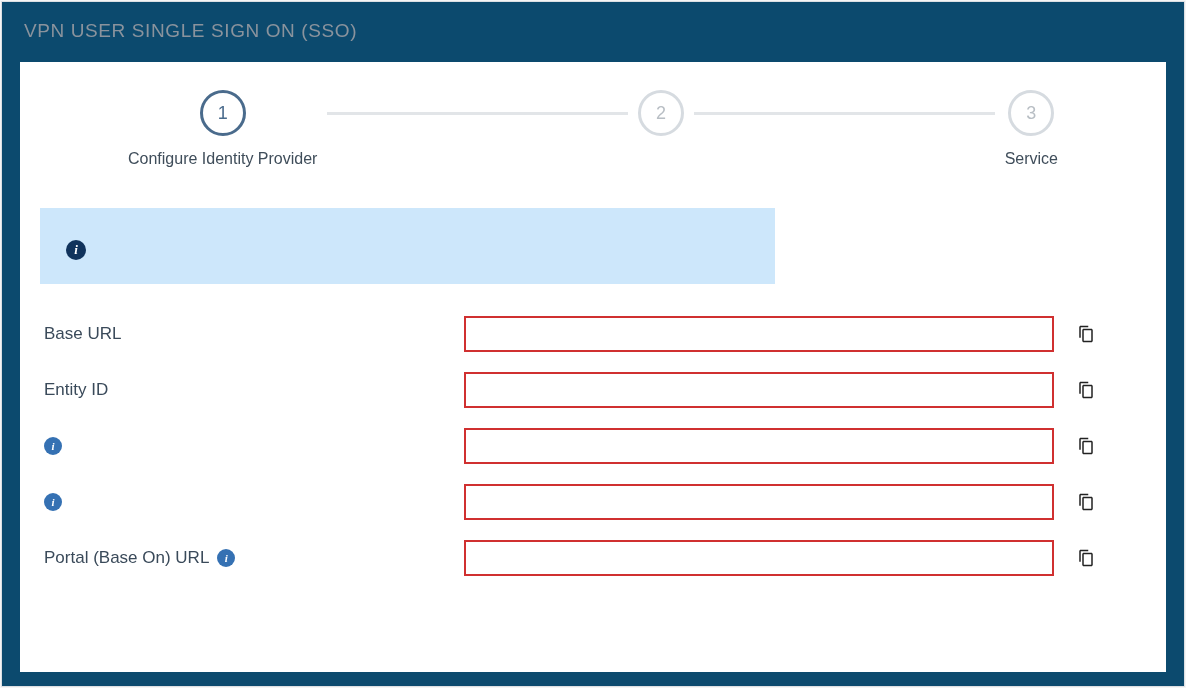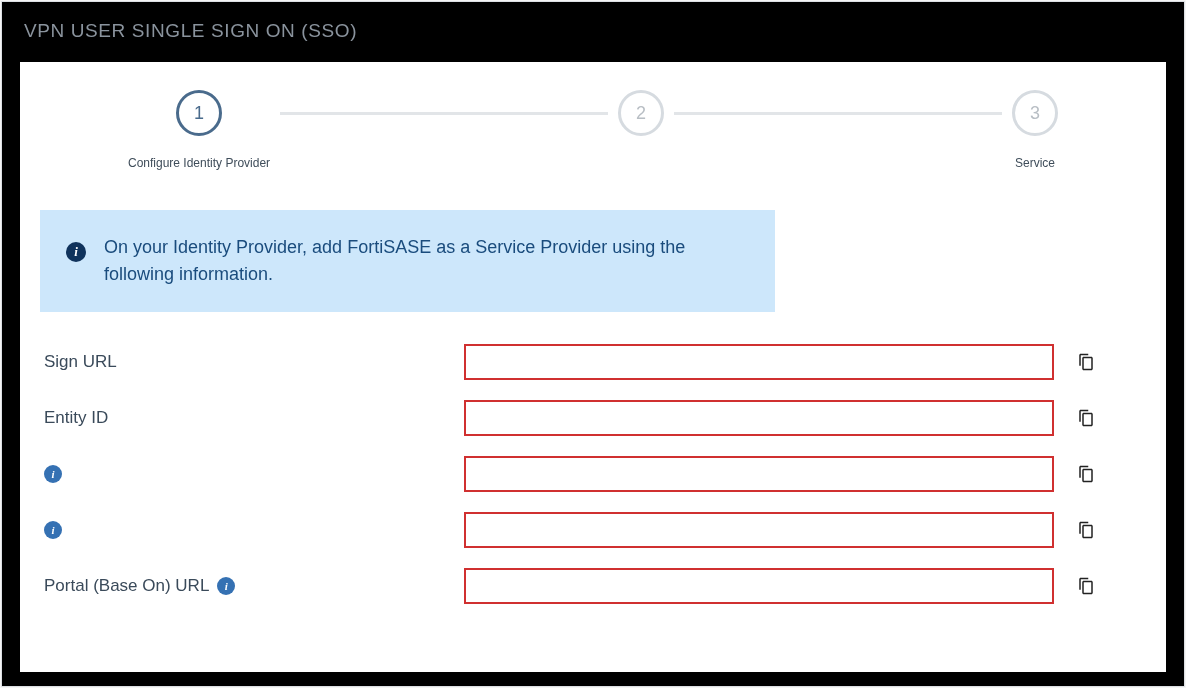--- a/index.html
+++ b/index.html
@@ -7,21 +7,21 @@
     font-family: "Segoe UI", "Helvetica Neue", Arial, sans-serif;
     background: #f5f5f5;
     width: 1186px;
     height: 688px;
     overflow: hidden;
     color: #3a4a5a;
   }
 
   .outer-panel {
     border: 1px solid #dcdfe3;
-    background: #000000;
+    background: #0c4a6e;
     margin: 1px;
     height: 686px;
   }
 
   .panel-title {
     padding: 18px 22px 10px 22px;
     font-size: 19px;
     letter-spacing: 0.6px;
     color: #8a939d;
     font-weight: 400;
@@ -61,22 +61,22 @@
     justify-content: center;
     font-size: 18px;
     font-weight: 400;
     background: #fff;
   }
   .step.active .step-circle {
     border-color: #4a6b8c;
     color: #4a6b8c;
   }
   .step-label {
-    margin-top: 20px;
-    font-size: 12px;
+    margin-top: 14px;
+    font-size: 16px;
     font-weight: 300;
     color: #3f4d5a;
     white-space: nowrap;
   }
   .step-connector {
     flex: 1 1 auto;
     height: 3px;
     background: #e2e5e8;
     margin: 22px 10px 0 10px;
     min-width: 40px;
@@ -187,27 +187,26 @@
       </div>
       <div class="step-connector"></div>
       <div class="step">
         <div class="step-circle">3</div>
         <div class="step-label">Service</div>
       </div>
     </div>
 
     <div class="info-alert">
       <div class="info-icon">i</div>
-      <div class="info-text">On your Identity Provider, add FortiSASE as a Service Provider using the following information.</div>
     </div>
 
     <div id="form-rows">
         <div class="form-row">
           <div class="field-label">
-            <span>Sign URL</span>
+            <span>Base URL</span>
           </div>
           <input class="field-input" type="text" style="">
           <div class="copy-btn">
             <svg viewBox="0 0 24 24">
               <path d="M15 1H5C3.9 1 3 1.9 3 3v14h2V3h10V1zm4 4H9C7.9 5 7 5.9 7 7v14c0 1.1.9 2 2 2h10c1.1 0 2-.9 2-2V7c0-1.1-.9-2-2-2zm0 16H9V7h10v14z"></path>
             </svg>
           </div>
         </div>
         <div class="form-row">
           <div class="field-label">

